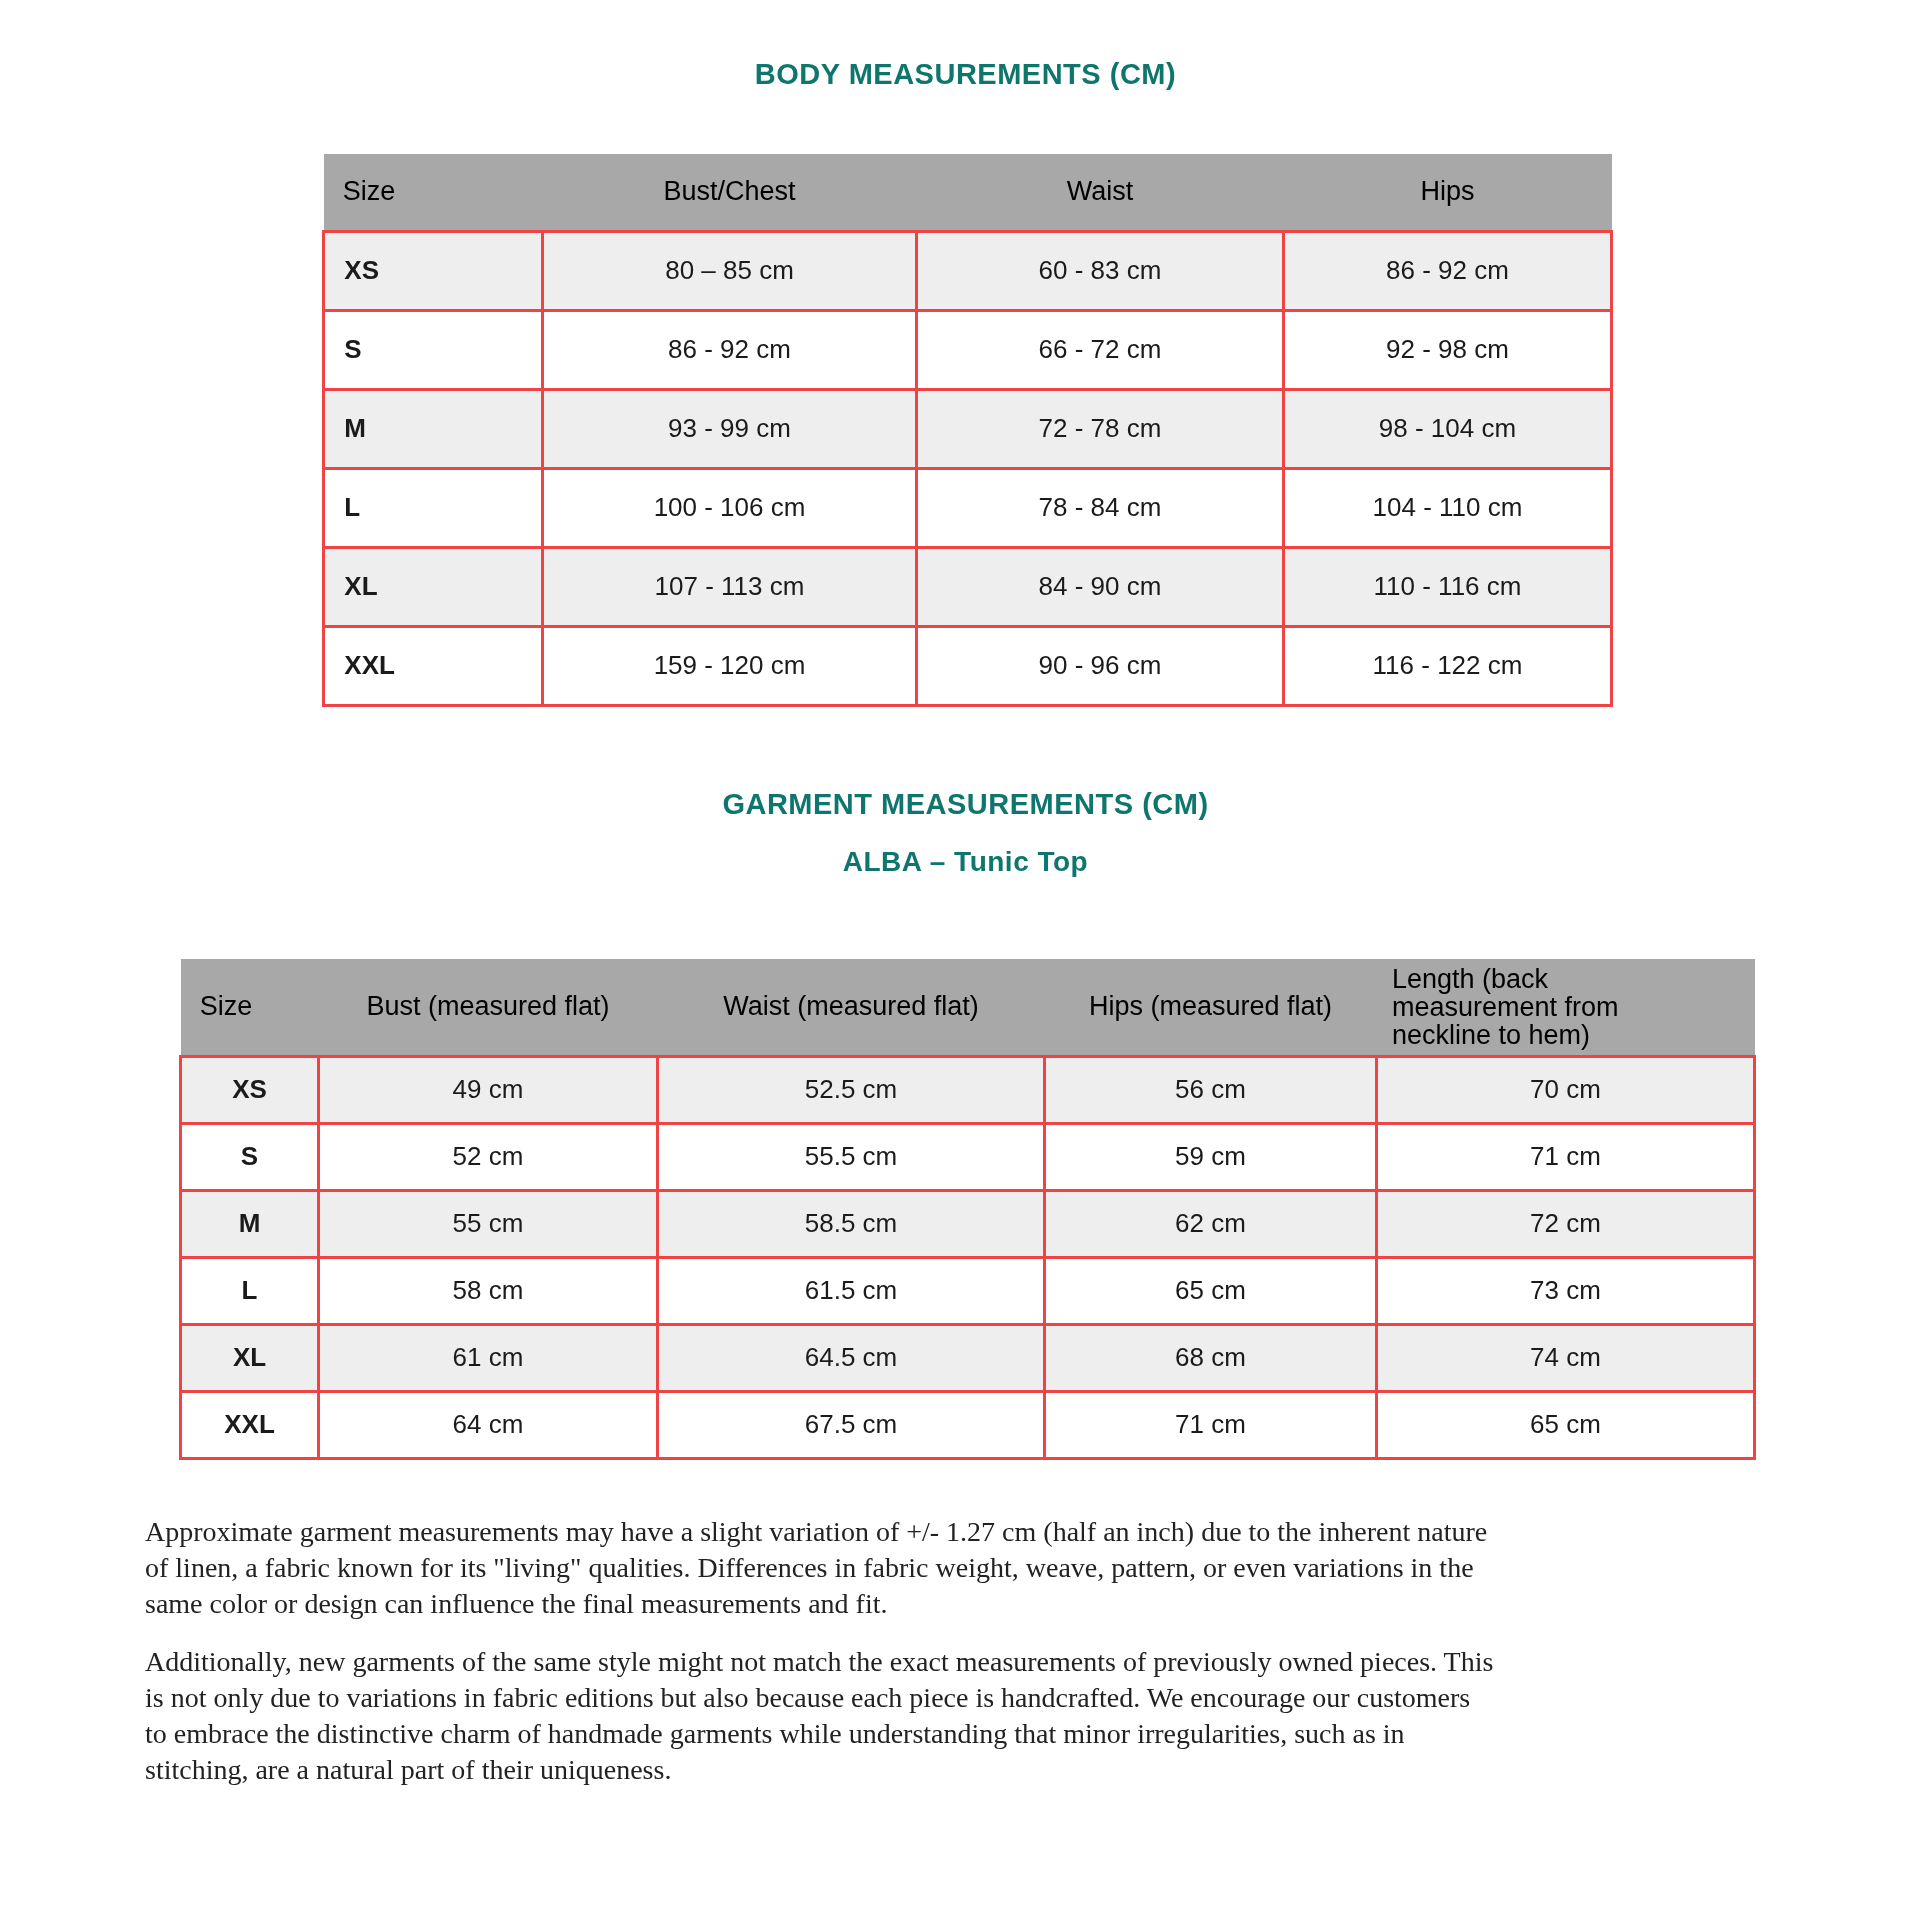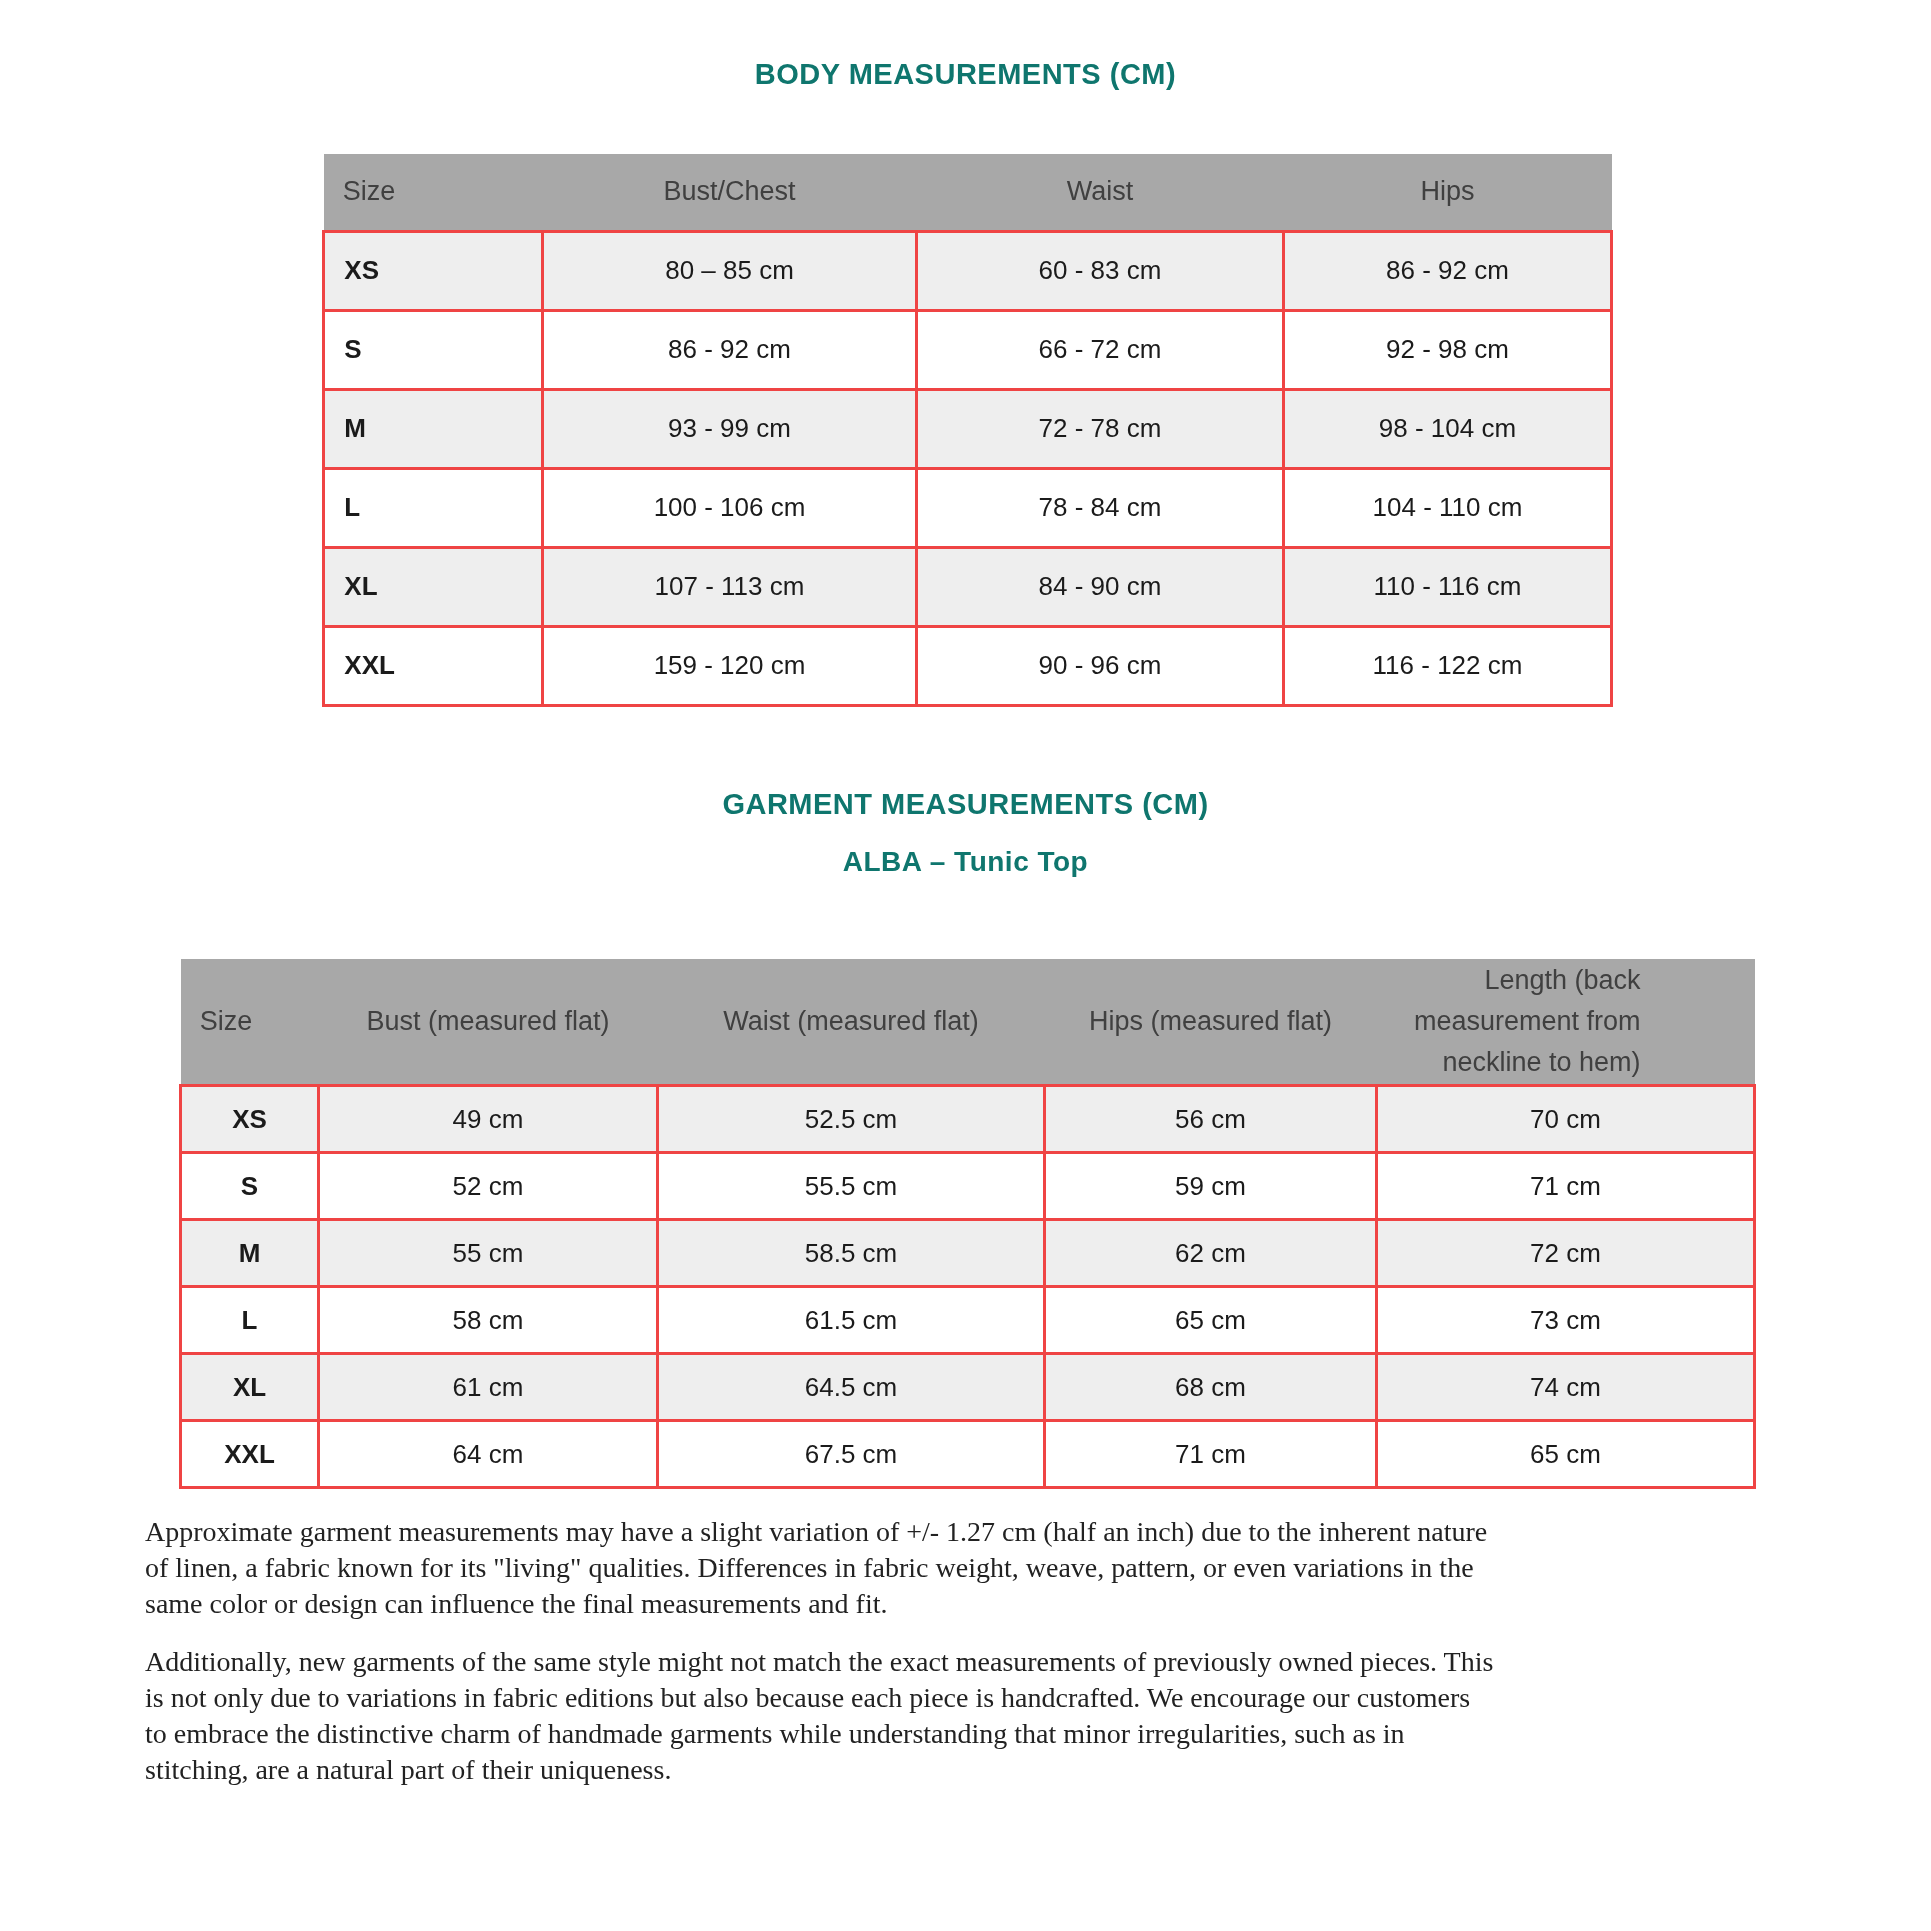--- a/index.html
+++ b/index.html
@@ -29,21 +29,21 @@
   .title-garment { top: 788px; font-size: 29px; }
   .subtitle-garment { top: 846px; font-size: 28px; }
 
   table.mtable {
     position: absolute;
     border-collapse: collapse;
     table-layout: fixed;
   }
   table.mtable th {
     background: #a8a8a8;
-    color: #404040;
+    color: #000000;
     font-weight: 400;
     font-size: 27px;
     text-align: center;
     border: none;
     vertical-align: middle;
   }
   table.mtable th.size-h {
     text-align: left;
     padding-left: 19.3px;
   }
@@ -70,24 +70,24 @@
   
   .t2 { top: 959px; left: 179px; width: 1574px; }
   .t2 thead tr { height: 97px; }
   .t2 tbody tr { height: 67px; }
   .t2 td { font-size: 25px; }
   .t2 td.size-cell {
     font-weight: 700;
     text-align: center;
   }
   .t2 th.length-h {
-    text-align: right;
+    text-align: left;
     padding-left: 15.4px;
     padding-right: 114px;
-    line-height: 41px;
+    line-height: 28px;
   }
 
   .notes {
     position: absolute;
     left: 145px;
     top: 1514px;
     width: 1699px;
     font-size: 28px;
     line-height: 36px;
     color: #222222;

